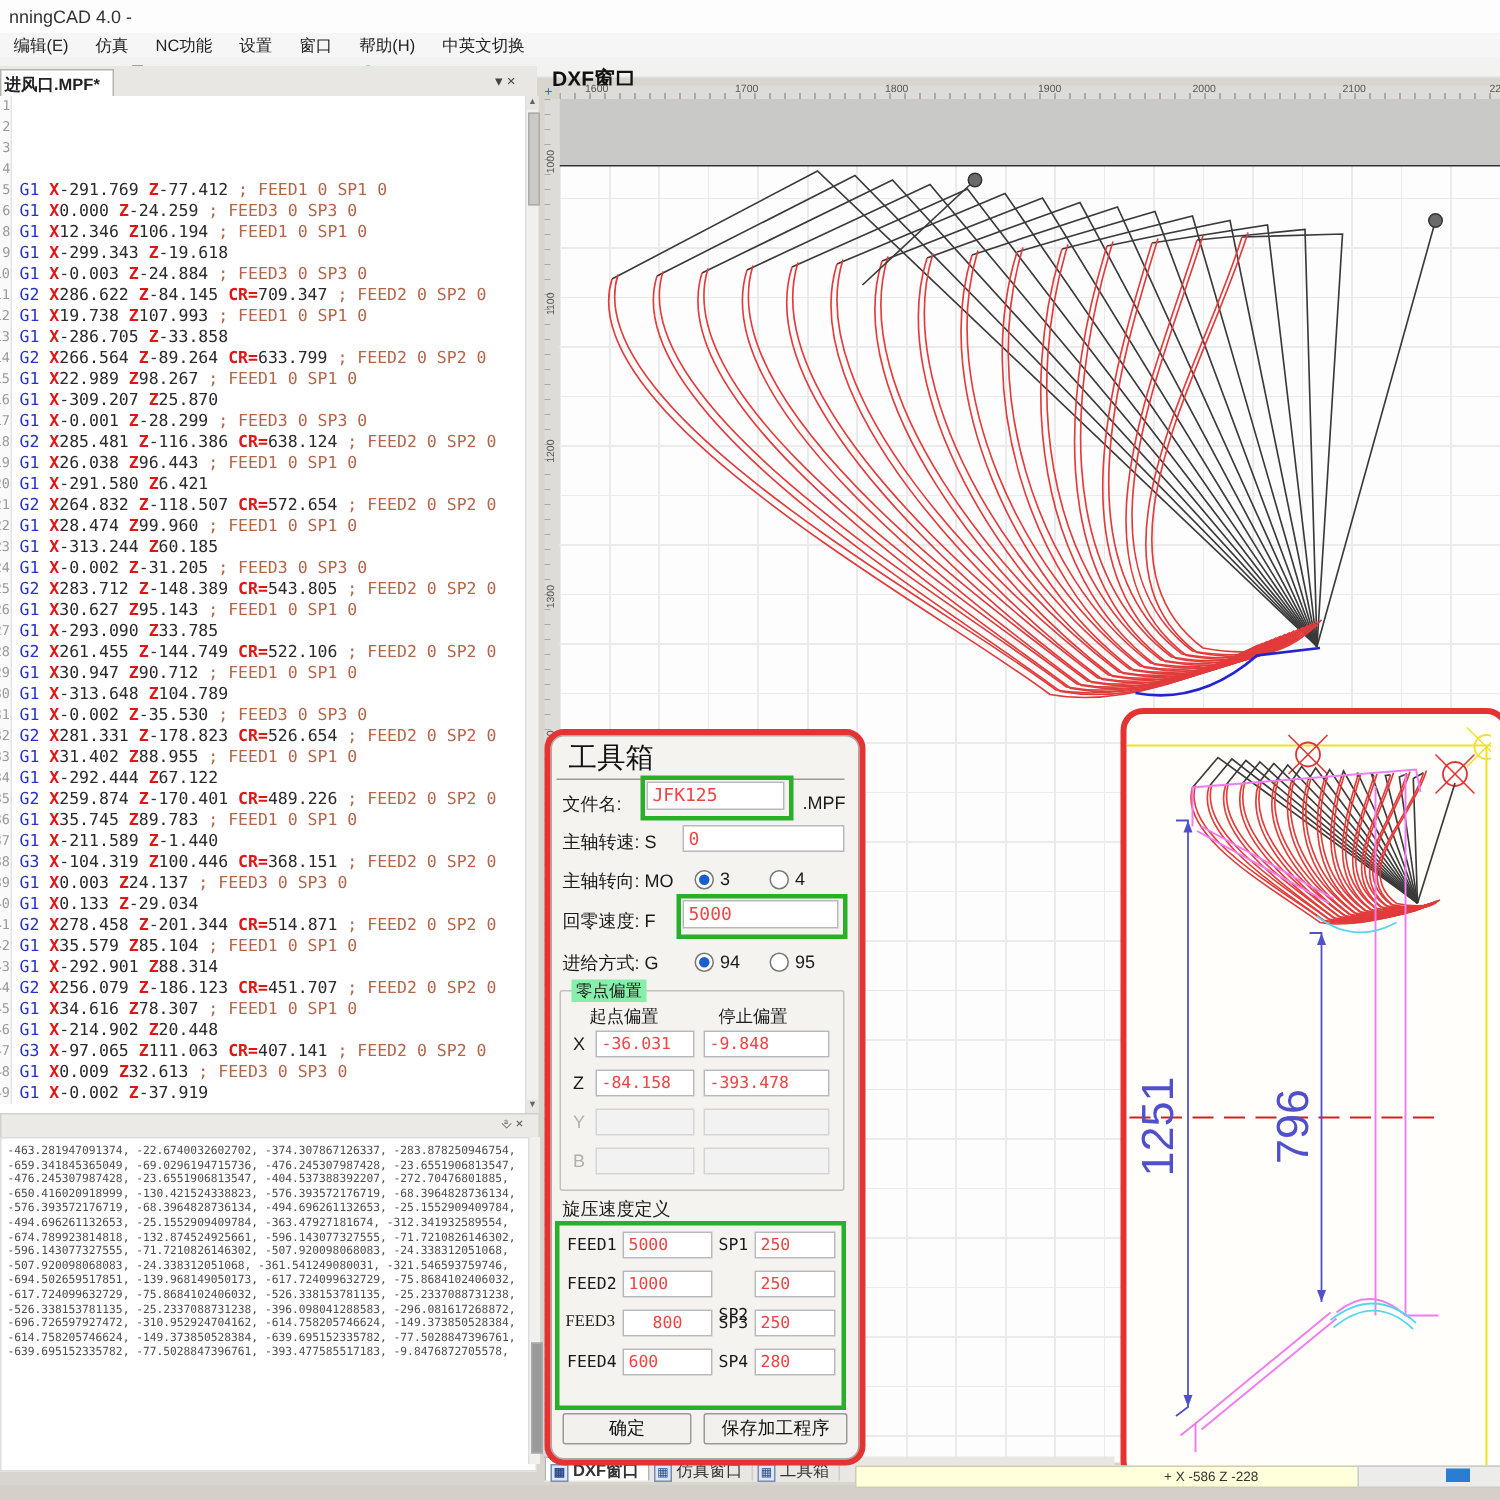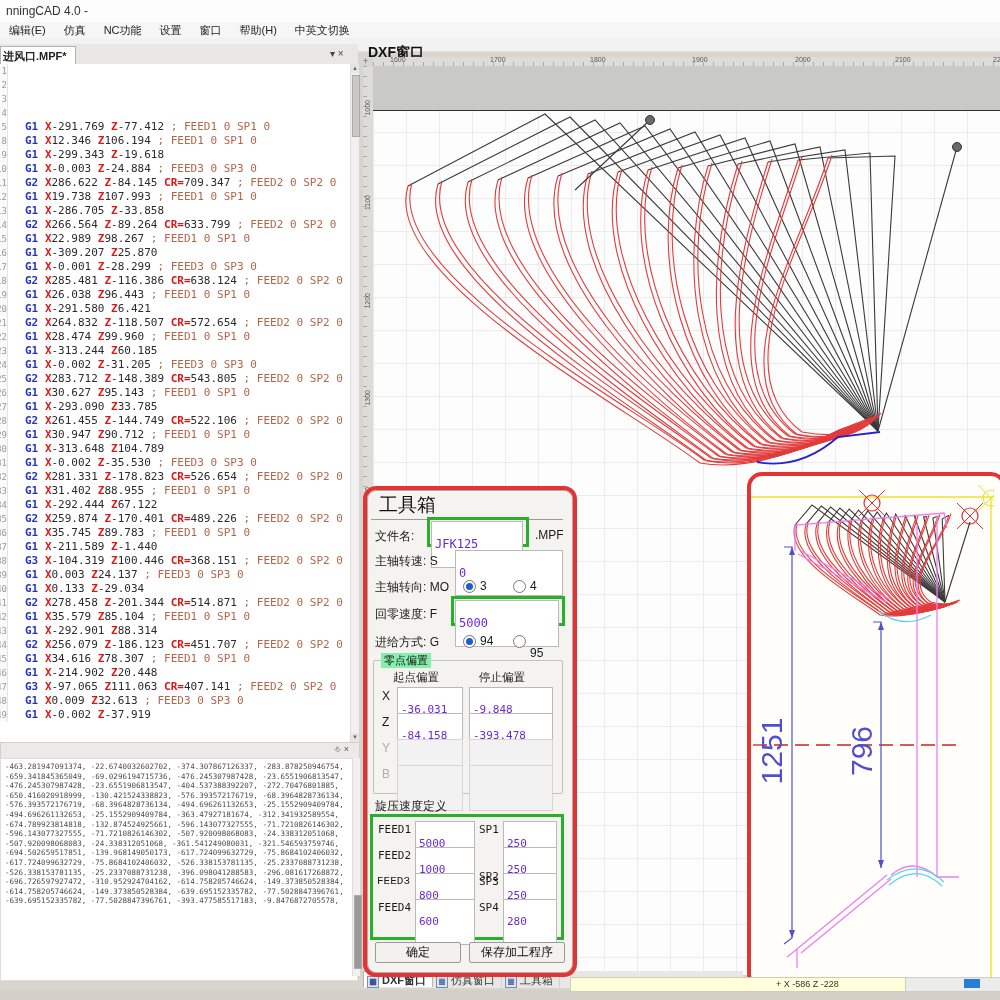--- a/index.html
+++ b/index.html
@@ -17,21 +17,21 @@
   
   #tabstrip{left:0;top:44px;width:358px;height:20px;background:#e9e7e3;border-bottom:1px solid #cfcdc8;}
   #tab-active{left:0;top:46px;height:18px;background:#ffffff;border:1px solid #b5b3ae;border-bottom:none;
               font-size:11px;font-weight:bold;color:#222;padding:2px 8px 0 2px;}
   #tabstrip-btns{left:330px;top:48px;font-size:10px;color:#444;}
   #code{left:0;top:64px;width:350px;height:678px;background:#fff;overflow:hidden;
         font-family:"DejaVu Sans Mono",monospace;font-size:11px;}
   .code-row{height:14px;line-height:14px;white-space:pre;}
   .gut{display:inline-block;width:7px;overflow:hidden;direction:rtl;color:#999;
        font-size:9px;vertical-align:top;border-right:1px solid #e4e4e4;margin-right:5px;background:#fafafa;}
-  .kg{color:#2633c9;font-weight:bold;margin-left:12px;}
+  .kg{color:#2633c9;font-weight:normal;}
   .kx{color:#e01616;font-weight:bold;}
   .kc{color:#b4654a;}
   .knum{color:#2b2b2b;}
   
   .sb{background:#f0f0ee;border-left:1px solid #ddd;}
   .sb .arr{width:100%;height:9px;font-size:6px;text-align:center;line-height:9px;color:#666;background:#e6e6e4;}
   .sb .thumb{width:6px;margin-left:1px;background:#c9c9c7;border:1px solid #aaa;}
   
   #coordhdr{left:0;top:742px;width:358px;height:16px;background:#eceae6;border:1px solid #d2d0cc;}
   #coordhdr .icons{position:absolute;right:10px;top:1px;font-size:9px;color:#555;}
@@ -53,21 +53,21 @@
   #canvas{left:373px;top:66px;width:627px;height:909px;background:#fdfdfd;
           background-image:repeating-linear-gradient(to right,#ebebeb 0 1px,transparent 1px 33px),
                            repeating-linear-gradient(to bottom,#ebebeb 0 1px,transparent 1px 33px);}
   #mainsvg{position:absolute;left:0;top:0;}
   .blk{fill:none;stroke:#3a3a3a;stroke-width:1.1;}
   .red{fill:none;stroke:#e23b3b;stroke-width:1.1;}
   
   #toolbox{left:363px;top:486px;width:206px;height:483px;background:#f4f3f0;
            border:4px solid #e43333;border-radius:13px;box-shadow:0 0 0 1px #aaa inset;z-index:8;}
   #toolbox .in{position:absolute;background:#fff;border:1px solid #b9b9b9;
-               font-family:"DejaVu Sans Mono",monospace;font-size:12px;padding:15px 3px;color:#6d28d9;}
+               font-family:"DejaVu Sans Mono",monospace;font-size:12px;padding:1px 3px;color:#ef4444;}
   #toolbox .lbl{position:absolute;font-size:12px;color:#1a1a1a;}
   #tbx-title{position:absolute;left:12px;top:2px;font-size:19px;color:#111;}
   #tbx-hr{position:absolute;left:4px;top:29px;width:192px;border-top:1px solid #9a9a9a;}
   .greenbox{position:absolute;border:3px solid #29b029;pointer-events:none;}
   .radio{position:absolute;width:11px;height:11px;border:1px solid #777;border-radius:50%;background:#fff;}
   .radio.on::after{content:"";position:absolute;left:2px;top:2px;width:7px;height:7px;border-radius:50%;background:#1a5fd0;}
   .grp{position:absolute;border:1px solid #c3c1bc;border-radius:2px;}
   .grp-legend{position:absolute;font-size:11px;color:#1a1a1a;background:#86efac;padding:0 3px;}
   .dis{background:#f2f2f2 !important;border-color:#d5d5d5 !important;}
   .btn{position:absolute;background:#f2f1ee;border:1px solid #9a9a9a;border-radius:2px;
@@ -97,20 +97,21 @@
 
 <div id="tabstrip" class="abs"></div>
 <div id="tab-active" class="abs">进风口.MPF*</div>
 <div id="tabstrip-btns" class="abs">▾ ×</div>
 <div id="code" class="abs">
     <div class="code-row"><span class="gut">1</span>&nbsp;</div>
     <div class="code-row"><span class="gut">2</span>&nbsp;</div>
     <div class="code-row"><span class="gut">3</span>&nbsp;</div>
     <div class="code-row"><span class="gut">4</span>&nbsp;</div>
     <div class="code-row"><span class="gut">5</span><span class="knum"><span class="kg">G1</span> <span class="kx">X</span>-291.769 <span class="kx">Z</span>-77.412 </span><span class="kc">; FEED1 0 SP1 0</span></div>
+    <div class="code-row"><span class="gut">6</span><span class="knum"><span class="kg">G1</span> <span class="kx">X</span>0.000 <span class="kx">Z</span>-24.259 </span><span class="kc">; FEED3 0 SP3 0</span></div>
     <div class="code-row"><span class="gut">8</span><span class="knum"><span class="kg">G1</span> <span class="kx">X</span>12.346 <span class="kx">Z</span>106.194 </span><span class="kc">; FEED1 0 SP1 0</span></div>
     <div class="code-row"><span class="gut">9</span><span class="knum"><span class="kg">G1</span> <span class="kx">X</span>-299.343 <span class="kx">Z</span>-19.618</span></div>
     <div class="code-row"><span class="gut">10</span><span class="knum"><span class="kg">G1</span> <span class="kx">X</span>-0.003 <span class="kx">Z</span>-24.884 </span><span class="kc">; FEED3 0 SP3 0</span></div>
     <div class="code-row"><span class="gut">11</span><span class="knum"><span class="kg">G2</span> <span class="kx">X</span>286.622 <span class="kx">Z</span>-84.145 <span class="kx">CR=</span>709.347 </span><span class="kc">; FEED2 0 SP2 0</span></div>
     <div class="code-row"><span class="gut">12</span><span class="knum"><span class="kg">G1</span> <span class="kx">X</span>19.738 <span class="kx">Z</span>107.993 </span><span class="kc">; FEED1 0 SP1 0</span></div>
     <div class="code-row"><span class="gut">13</span><span class="knum"><span class="kg">G1</span> <span class="kx">X</span>-286.705 <span class="kx">Z</span>-33.858</span></div>
     <div class="code-row"><span class="gut">14</span><span class="knum"><span class="kg">G2</span> <span class="kx">X</span>266.564 <span class="kx">Z</span>-89.264 <span class="kx">CR=</span>633.799 </span><span class="kc">; FEED2 0 SP2 0</span></div>
     <div class="code-row"><span class="gut">15</span><span class="knum"><span class="kg">G1</span> <span class="kx">X</span>22.989 <span class="kx">Z</span>98.267 </span><span class="kc">; FEED1 0 SP1 0</span></div>
     <div class="code-row"><span class="gut">16</span><span class="knum"><span class="kg">G1</span> <span class="kx">X</span>-309.207 <span class="kx">Z</span>25.870</span></div>
     <div class="code-row"><span class="gut">17</span><span class="knum"><span class="kg">G1</span> <span class="kx">X</span>-0.001 <span class="kx">Z</span>-28.299 </span><span class="kc">; FEED3 0 SP3 0</span></div>
@@ -266,21 +267,21 @@
     <div class="lbl" style="left:113px;top:89px;">3</div>
     <div class="radio" style="left:146px;top:90px;"></div>
     <div class="lbl" style="left:163px;top:89px;">4</div>
     <div class="lbl" style="left:8px;top:116px;">回零速度: F</div>
     <div class="greenbox" style="left:84px;top:106px;width:108px;height:24px;"></div>
     <div class="in" style="left:88px;top:110px;width:96px;height:15px;">5000</div>
     <div class="lbl" style="left:8px;top:144px;">进给方式: G</div>
     <div class="radio on" style="left:96px;top:145px;"></div>
     <div class="lbl" style="left:113px;top:144px;">94</div>
     <div class="radio" style="left:146px;top:145px;"></div>
-    <div class="lbl" style="left:163px;top:144px;margin-top:12px;">95</div>
+    <div class="lbl" style="left:163px;top:144px;">95</div>
     <div class="grp" style="left:6px;top:170px;width:188px;height:132px;"></div>
     <div class="grp-legend" style="left:14px;top:163px;">零点偏置</div>
     <div class="lbl" style="left:26px;top:180px;font-size:11.5px;">起点偏置</div>
     <div class="lbl" style="left:112px;top:180px;font-size:11.5px;">停止偏置</div>
     <div class="lbl" style="left:15px;top:199px;color:#1a1a1a;">X</div>
     <div class="in" style="left:30px;top:197px;width:58px;height:14px;font-size:11px;">-36.031</div>
     <div class="in" style="left:102px;top:197px;width:76px;height:14px;font-size:11px;">-9.848</div>
     <div class="lbl" style="left:15px;top:225px;color:#1a1a1a;">Z</div>
     <div class="in" style="left:30px;top:223px;width:58px;height:14px;font-size:11px;">-84.158</div>
     <div class="in" style="left:102px;top:223px;width:76px;height:14px;font-size:11px;">-393.478</div>
@@ -293,22 +294,22 @@
     <div class="lbl" style="left:8px;top:308px;">旋压速度定义</div>
     <div class="greenbox" style="left:3px;top:324px;width:188px;height:120px;"></div>
     <div class="lbl f1" style="left:11px;top:333px;font-size:11px;font-family:'DejaVu Sans Mono',monospace;">FEED1</div>
     <div class="in" style="left:48px;top:331px;width:52px;height:14px;font-size:11px;">5000</div>
     <div class="lbl f1" style="left:112px;top:333px;font-size:11px;font-family:'DejaVu Sans Mono',monospace;">SP1</div>
     <div class="in" style="left:136px;top:331px;width:46px;height:14px;font-size:11px;">250</div>
     <div class="lbl f2" style="left:11px;top:359px;font-size:11px;font-family:'DejaVu Sans Mono',monospace;">FEED2</div>
     <div class="in" style="left:48px;top:357px;width:52px;height:14px;font-size:11px;">1000</div>
     <div class="lbl f2" style="left:112px;top:380px;font-size:11px;font-family:'DejaVu Sans Mono',monospace;">SP2</div>
     <div class="in" style="left:136px;top:357px;width:46px;height:14px;font-size:11px;">250</div>
-    <div class="lbl f3" style="left:10px;top:385px;font-size:11px;font-family:Liberation Mono, monospace;">FEED3</div>
-    <div class="in" style="left:48px;top:383px;width:52px;height:14px;font-size:11px;">800</div>
+    <div class="lbl f3" style="left:10px;top:385px;font-size:11px;font-family:Liberation Serif, serif;">FEED3</div>
+    <div class="in" style="left:48px;top:383px;width:52px;height:14px;font-size:11px;text-align:center;">800</div>
     <div class="lbl f3" style="left:112px;top:385px;font-size:11px;font-family:'DejaVu Sans Mono',monospace;">SP3</div>
     <div class="in" style="left:136px;top:383px;width:46px;height:14px;font-size:11px;">250</div>
     <div class="lbl f4" style="left:11px;top:411px;font-size:11px;font-family:'DejaVu Sans Mono',monospace;">FEED4</div>
     <div class="in" style="left:48px;top:409px;width:52px;height:14px;font-size:11px;">600</div>
     <div class="lbl f4" style="left:112px;top:411px;font-size:11px;font-family:'DejaVu Sans Mono',monospace;">SP4</div>
     <div class="in" style="left:136px;top:409px;width:46px;height:14px;font-size:11px;">280</div>
     <div class="btn" style="left:8px;top:452px;width:84px;height:19px;line-height:19px;">确定</div>
     <div class="btn" style="left:102px;top:452px;width:94px;height:19px;line-height:19px;">保存加工程序</div>
   </div>
 

